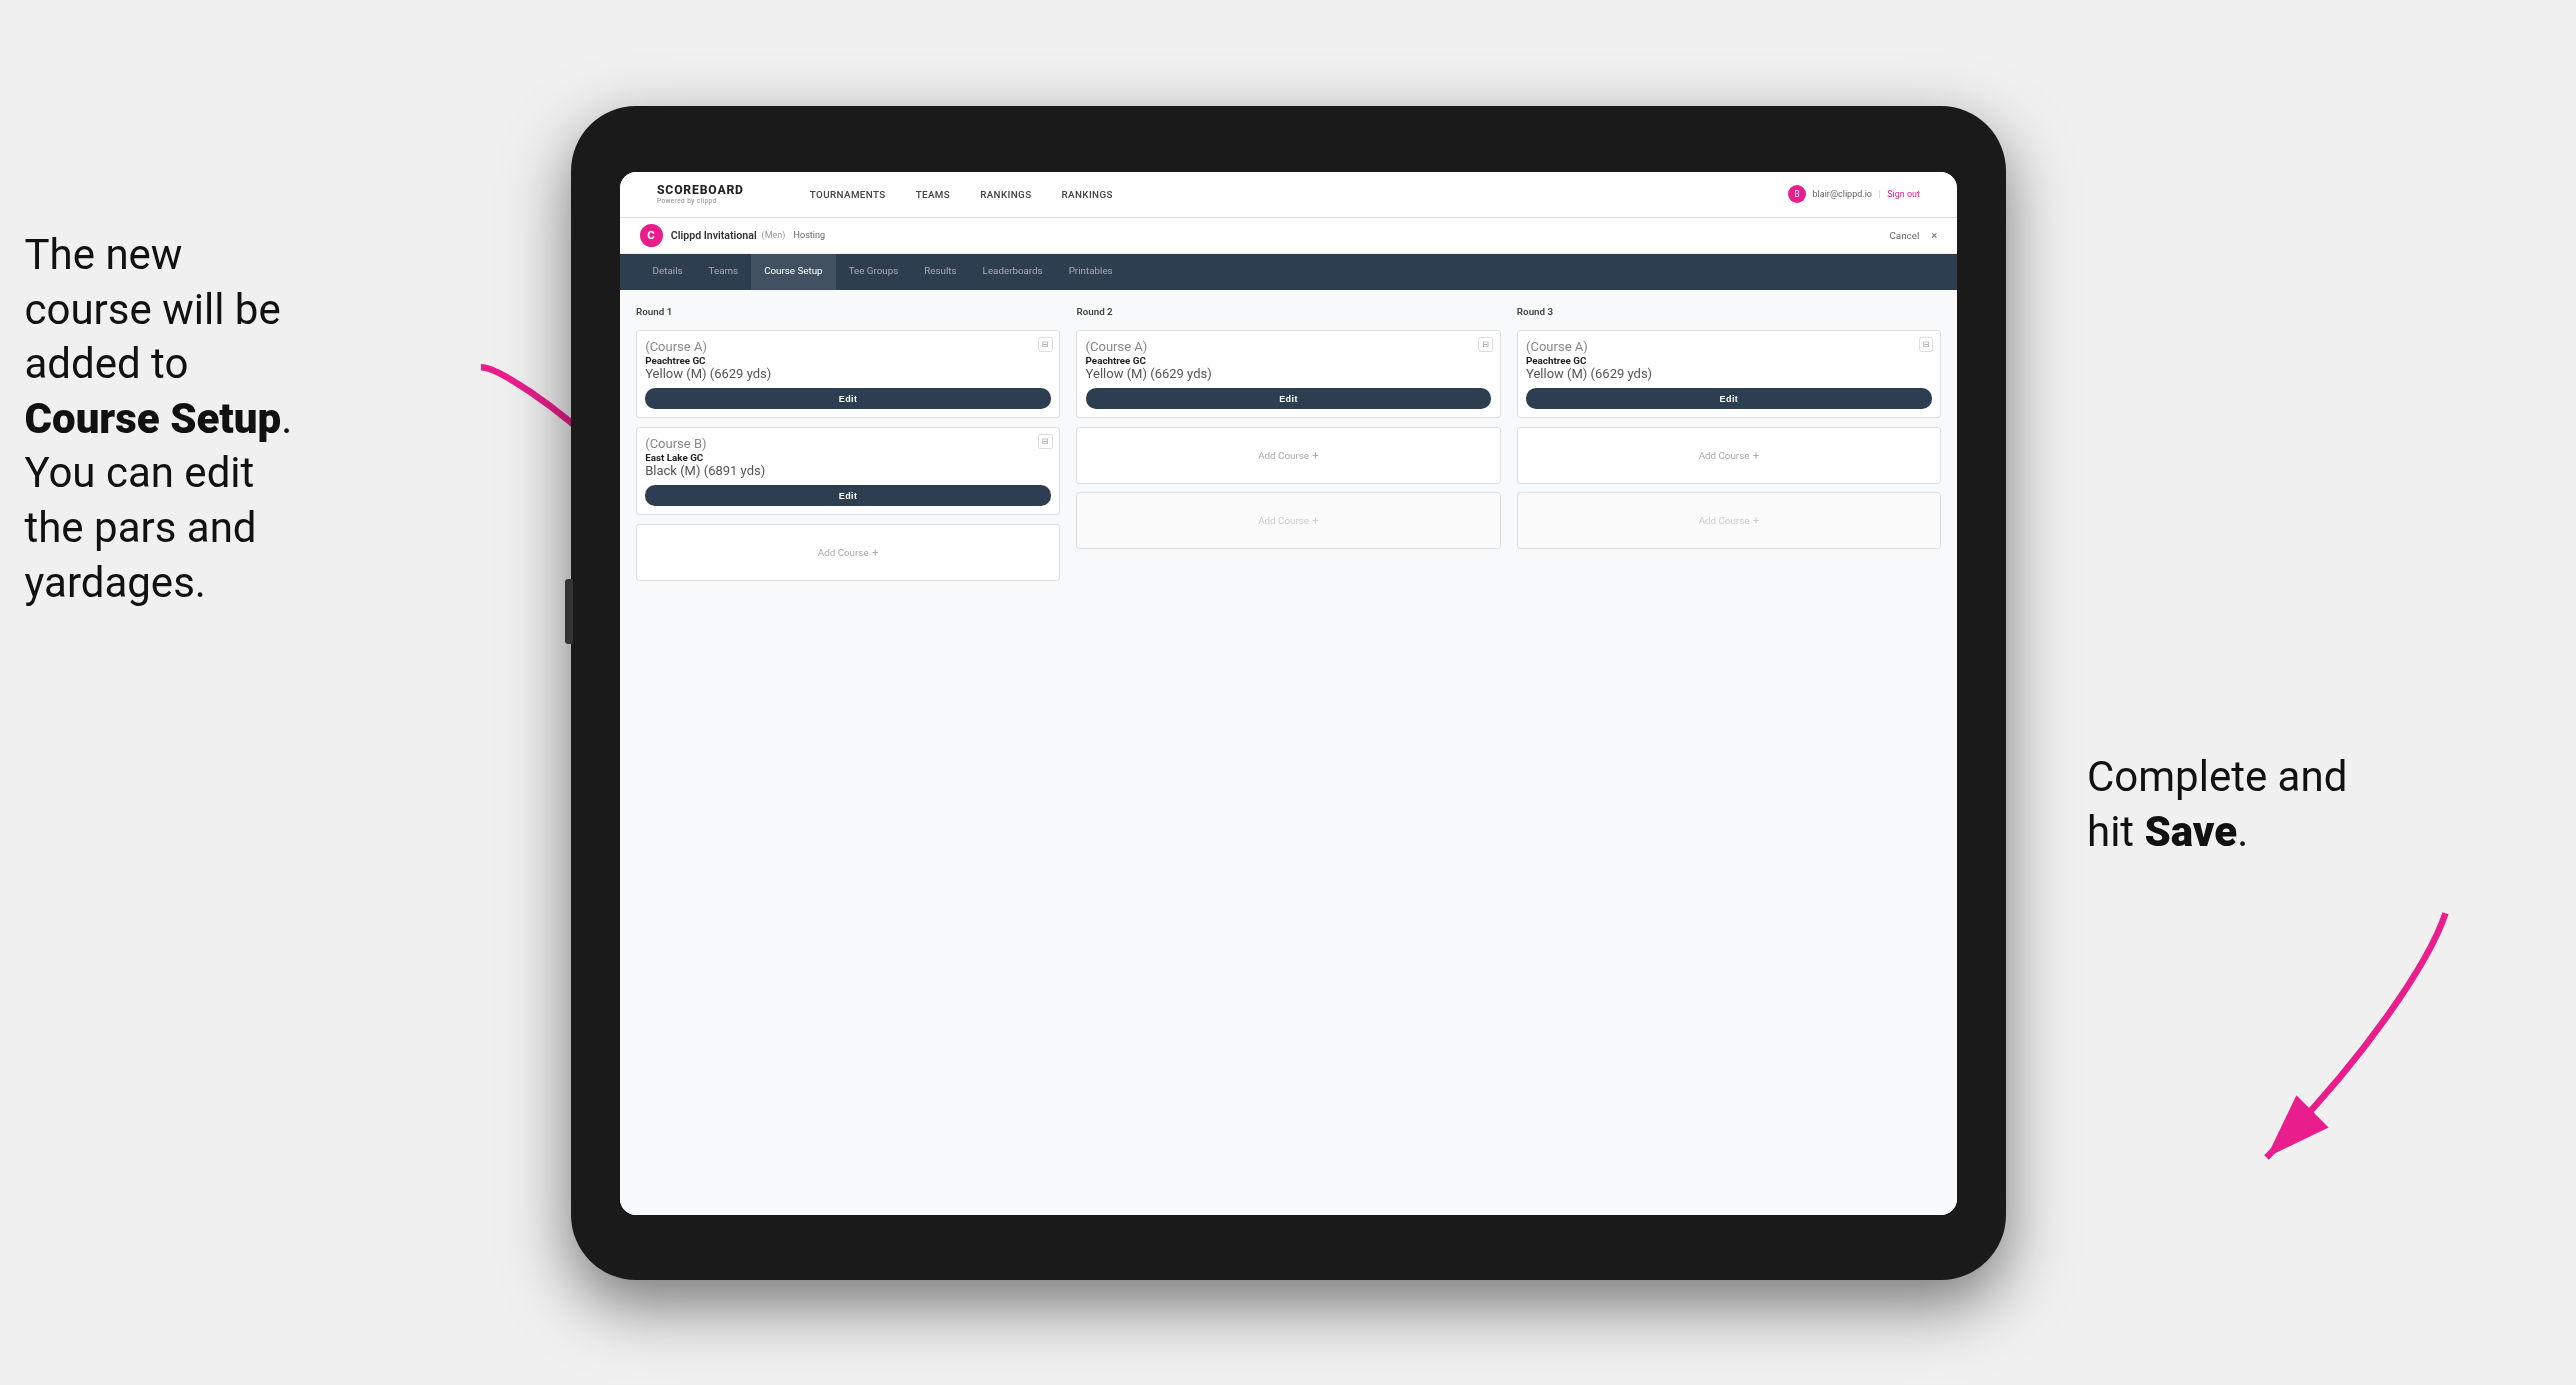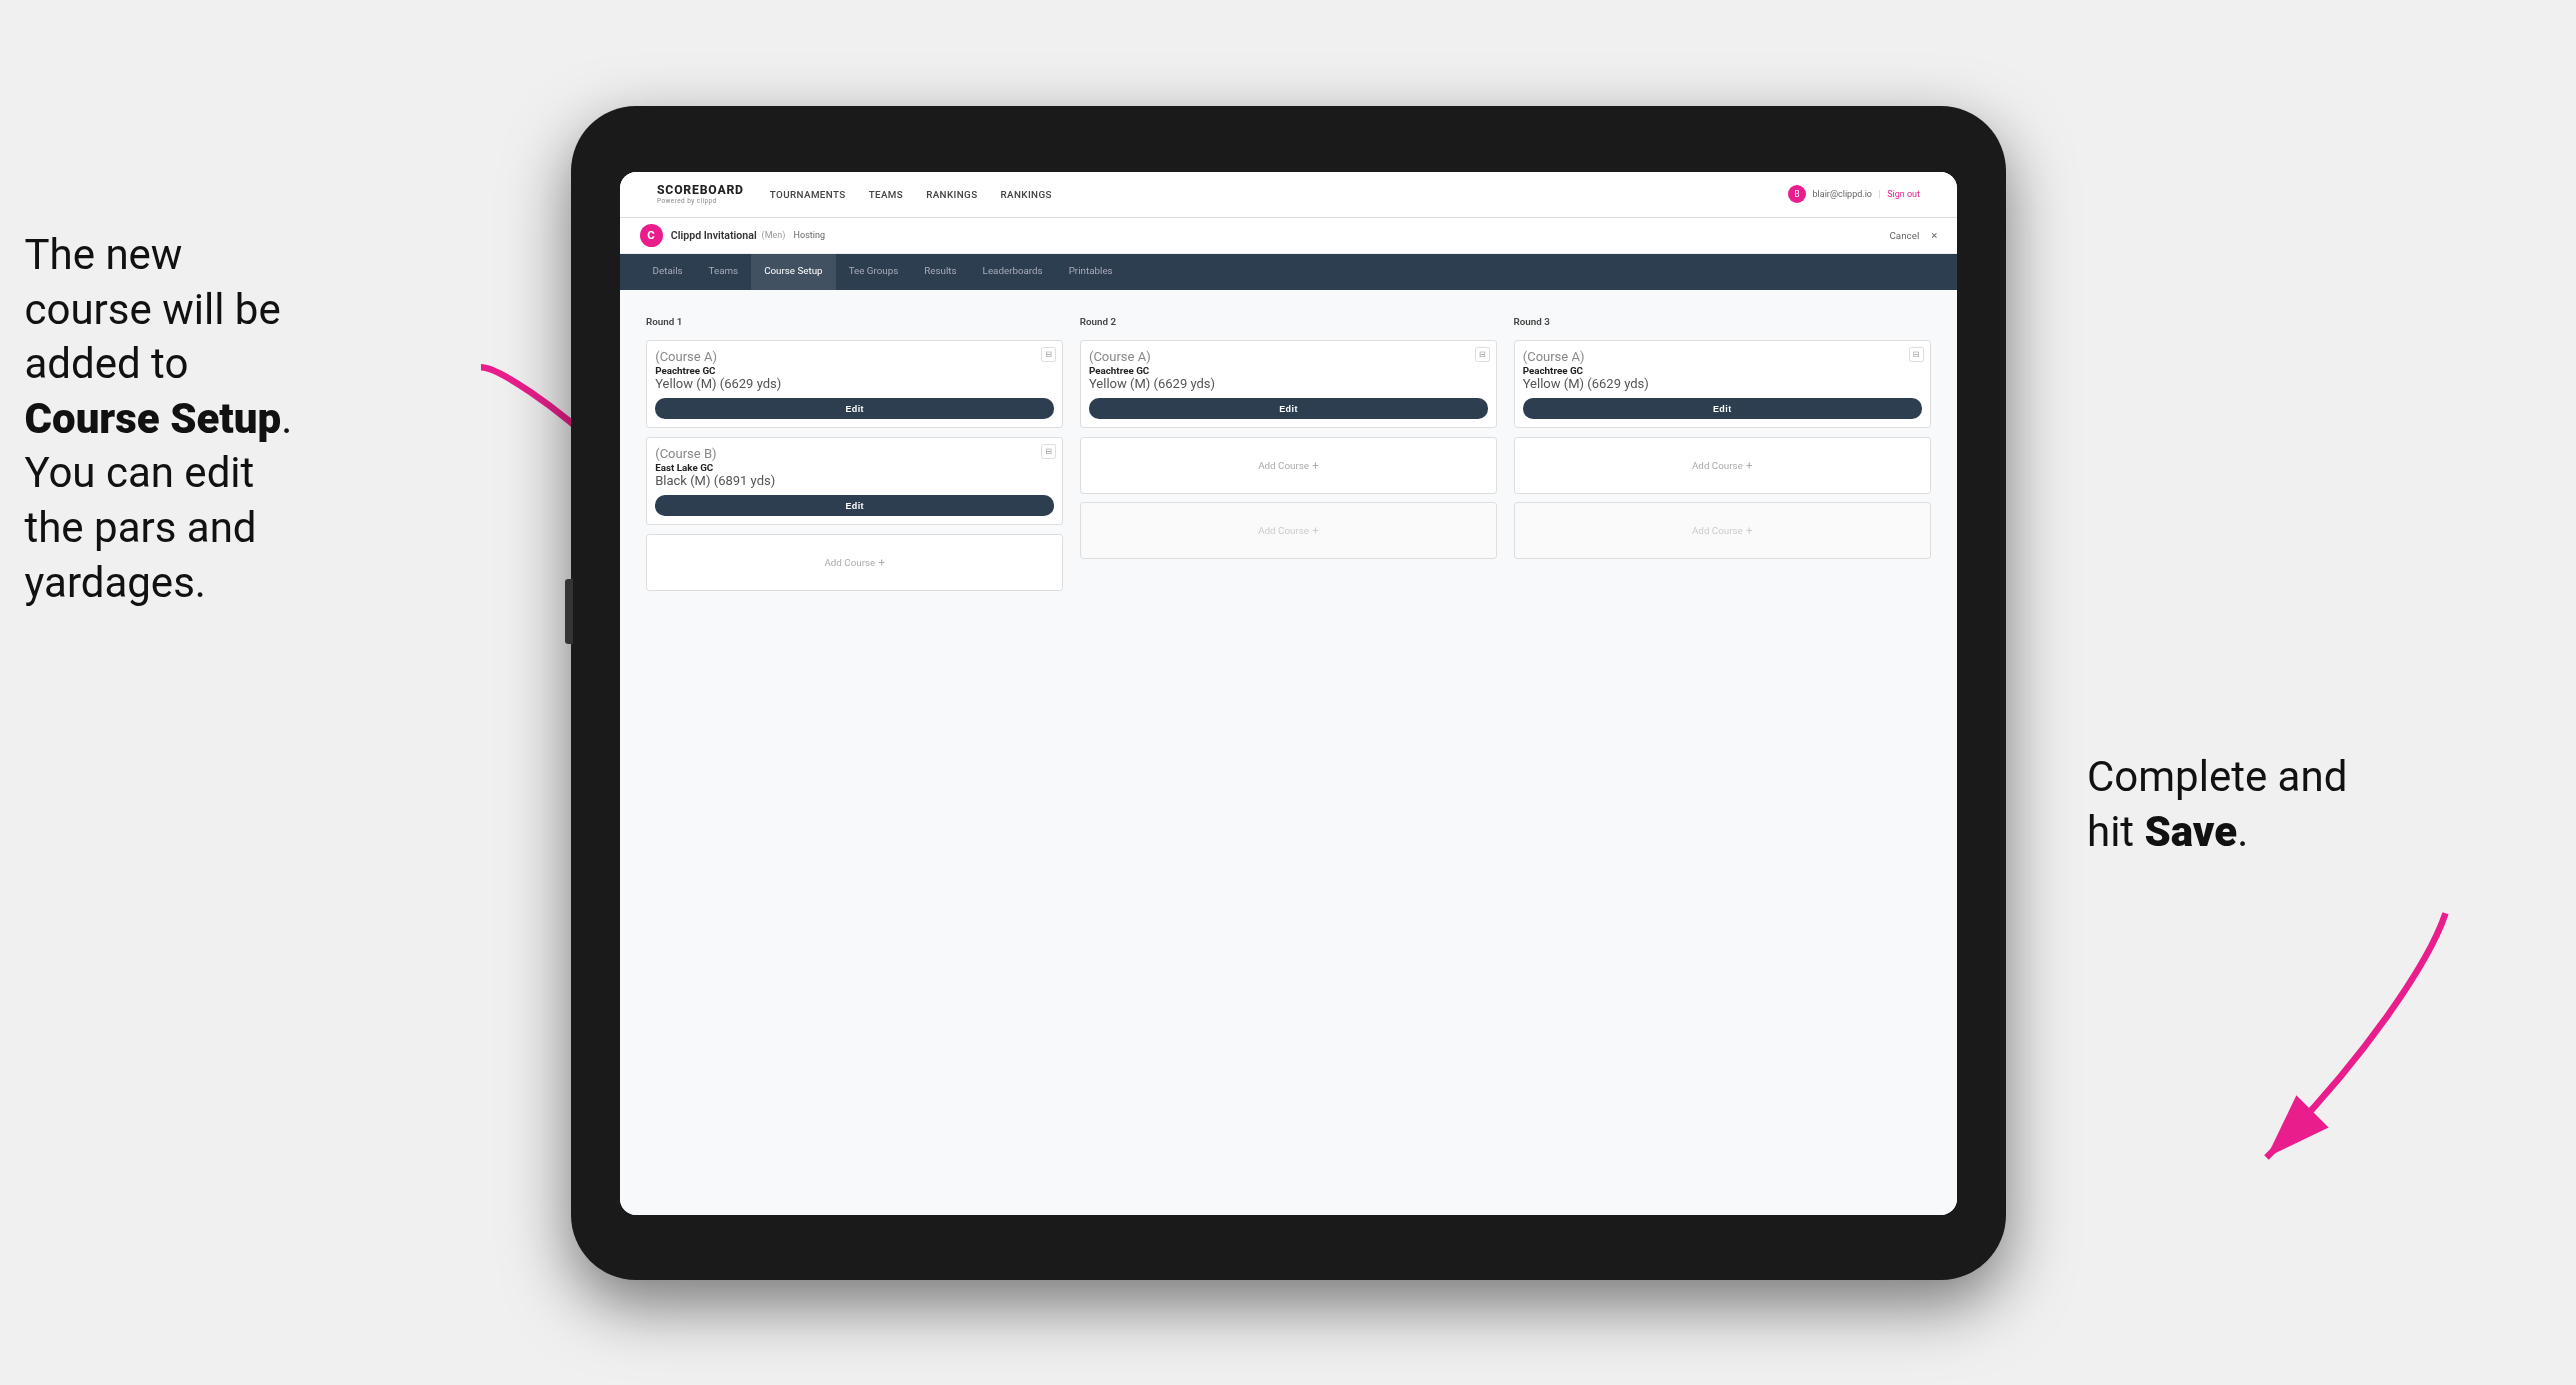--- a/index.html
+++ b/index.html
@@ -96,22 +96,23 @@
       color: #222;
     }
     .scoreboard-logo .logo-sub {
       font-size: 6.5px;
       color: #888;
       letter-spacing: 0.4px;
     }
 
     .nav-links {
       display: flex;
-      gap: 23px;
+      gap: 30px;
       flex: 1;
+      margin-left: 40px;
     }
     .nav-link {
       font-size: 9.8px;
       color: #444;
       text-decoration: none;
       font-weight: 500;
       letter-spacing: 0.4px;
     }
 
     .nav-right {
@@ -211,21 +212,21 @@
     .tab-item.active {
       color: #fff;
       border-bottom: 2.4px solid #fff;
       background: rgba(255,255,255,0.1);
     }
 
     
     .content {
       flex: 1;
       background: #f8f9fa;
-      padding: 26px;
+      padding: 16px;
       overflow-y: auto;
     }
 
     .rounds-grid {
       display: grid;
       grid-template-columns: 1fr 1fr 1fr;
       gap: 16.3px;
     }
 
     .round-column {

